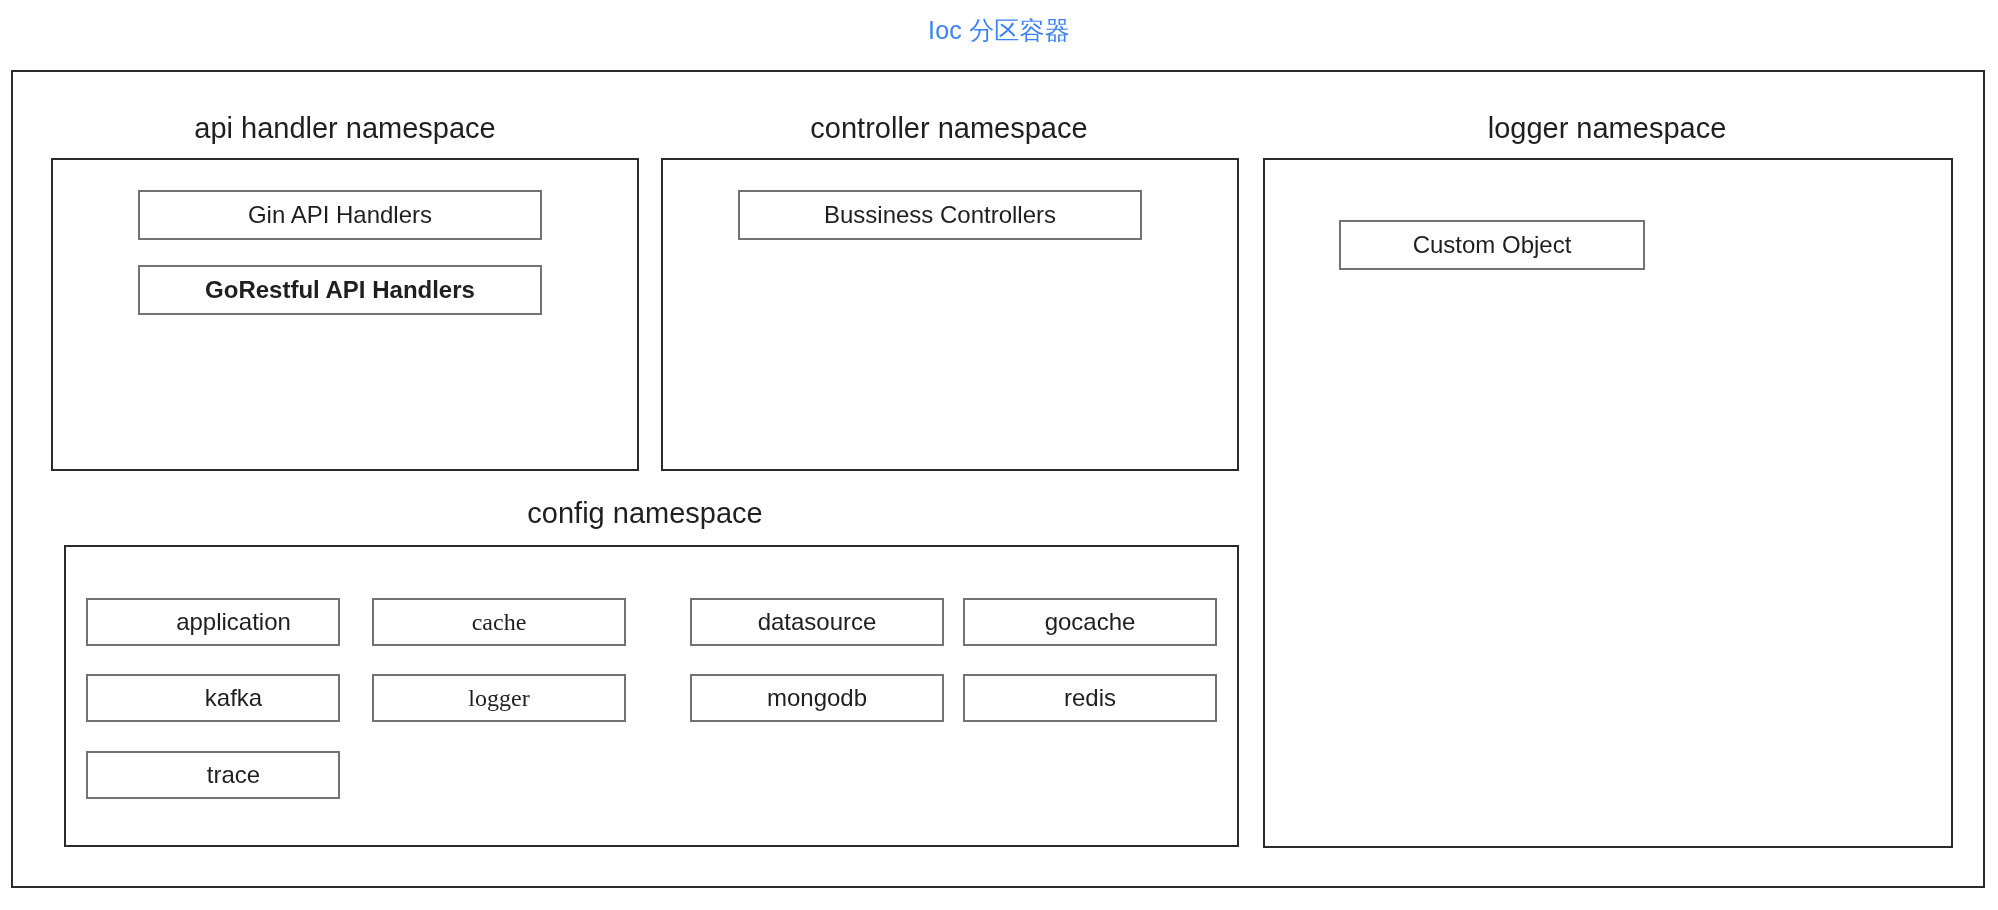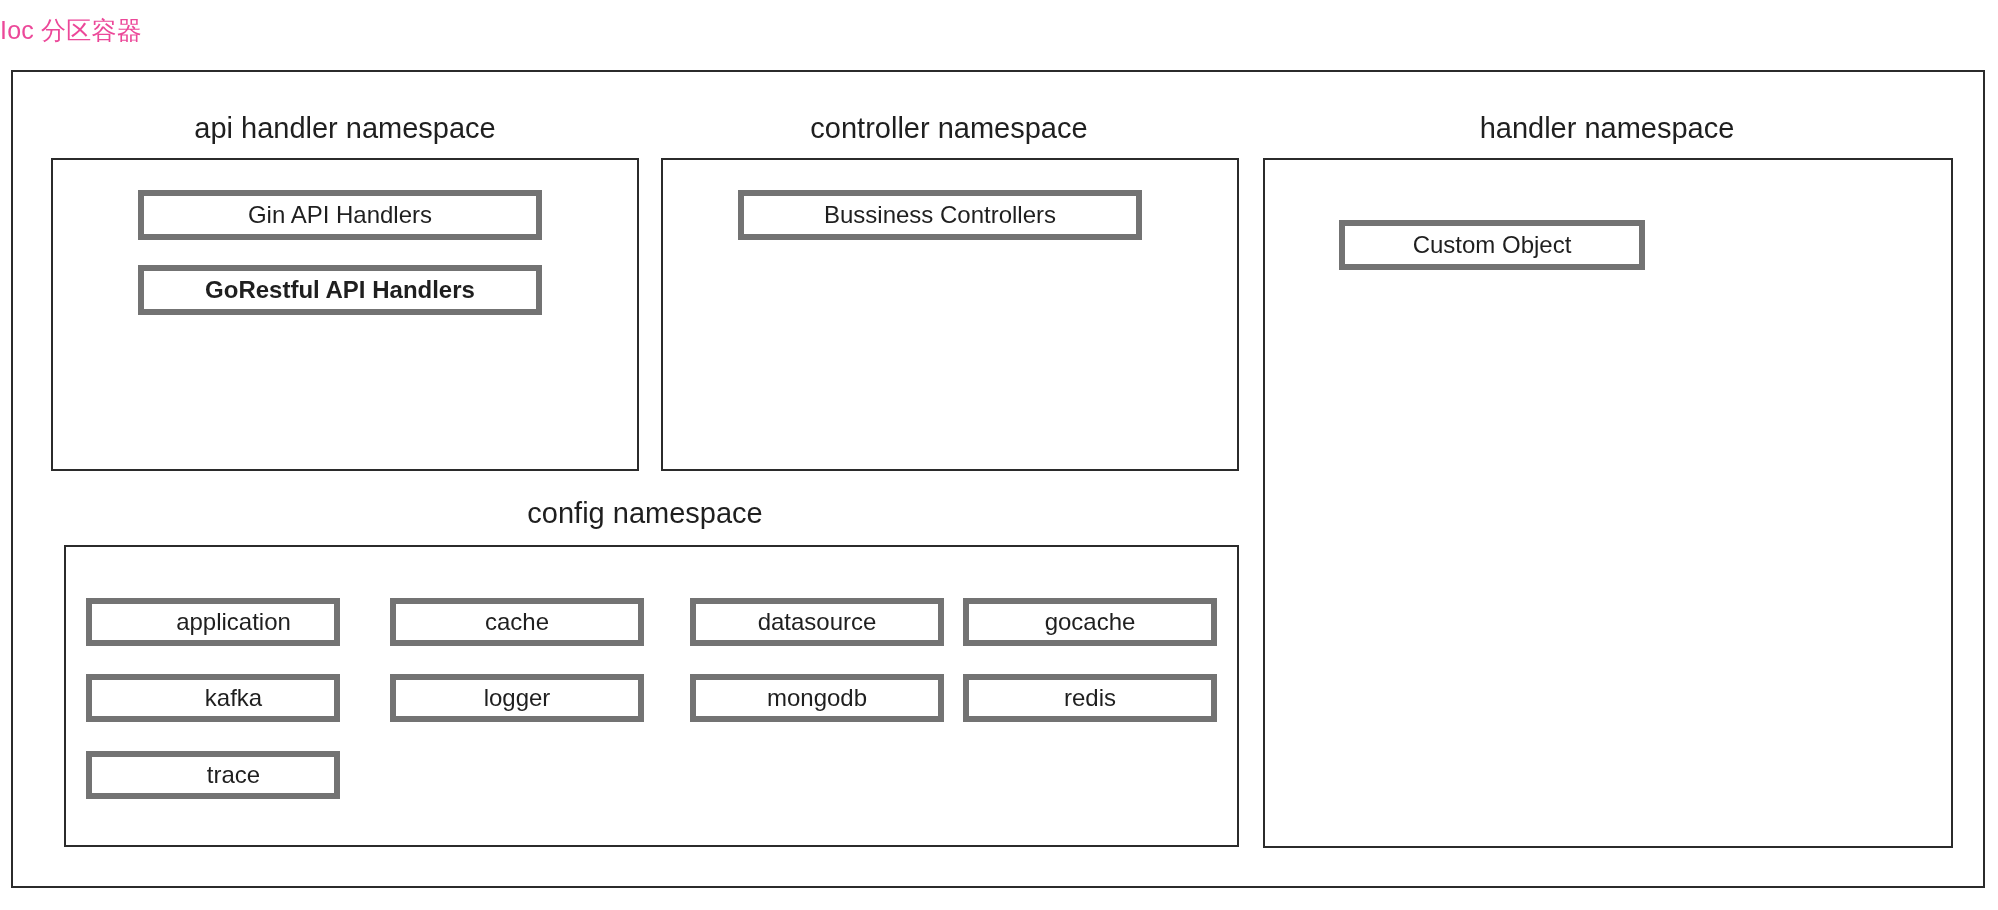--- a/index.html
+++ b/index.html
@@ -23,24 +23,24 @@
     top: 0;
     width: 1998px;
     height: 910px;
   }
 
   .diagram-title {
     position: absolute;
     left: 0;
     top: 14px;
     width: 1998px;
-    text-align: left;
+    text-align: center;
     font-size: 25px;
     line-height: 32px;
-    color: #ec4899;
+    color: #3b82f6;
     letter-spacing: 0.2px;
     white-space: nowrap;
   }
 
   
   .outer-container {
     position: absolute;
     left: 11px;
     top: 70px;
     width: 1974px;
@@ -64,21 +64,21 @@
   .ns-panel {
     position: absolute;
     border: 2px solid #2b2b2b;
     box-sizing: border-box;
     background: #ffffff;
   }
 
   
   .item-box {
     position: absolute;
-    border: 6px solid #737373;
+    border: 2px solid #737373;
     box-sizing: border-box;
     background: #ffffff;
     display: flex;
     align-items: center;
     justify-content: center;
     font-size: 24px;
     line-height: 28px;
     color: #1f1f1f;
     white-space: nowrap;
   }
@@ -100,21 +100,21 @@
   #label-default       { left: 1262px; top: 113px; width: 690px; }
   #panel-default       { left: 1263px; top: 158px; width: 690px; height: 690px; }
   #box-custom-object   { left: 1339px; top: 190px; width: 306px; height: 50px; margin-top: 30px; }
 
   
   #label-config        { left: 51px;  top: 498px; width: 1188px; }
   #panel-config        { left: 64px;  top: 545px; width: 1175px; height: 302px; }
 
   .cfg-box { height: 48px; width: 254px; }
   .cfg-c0 { left: 86px; padding-left: 41px; }
-  .cfg-c1 { left: 390px; }
+  .cfg-c1 { left: 372px; font-family: Liberation Serif, serif; }
   .cfg-c2 { left: 690px; }
   .cfg-c3 { left: 963px; }
   .cfg-r0 { top: 598px; }
   .cfg-r1 { top: 674px; }
   .cfg-r2 { top: 751px; }
   
   .cfg-c2 { width: 254px; }
 </style>
 </head>
 <body>
@@ -127,21 +127,21 @@
 
   <div class="ns-label" id="label-api-handler">api handler namespace</div>
   <div class="ns-panel" id="panel-api-handler"></div>
   <div class="item-box" id="box-gin-api">Gin API Handlers</div>
   <div class="item-box" id="box-gorestful-api">GoRestful API Handlers</div>
 
   <div class="ns-label" id="label-controller">controller namespace</div>
   <div class="ns-panel" id="panel-controller"></div>
   <div class="item-box" id="box-bussiness-ctrl">Bussiness Controllers</div>
 
-  <div class="ns-label" id="label-default">handler namespace</div>
+  <div class="ns-label" id="label-default">logger namespace</div>
   <div class="ns-panel" id="panel-default"></div>
   <div class="item-box" id="box-custom-object">Custom Object</div>
 
   <div class="ns-label" id="label-config">config namespace</div>
   <div class="ns-panel" id="panel-config"></div>
 
   <div class="item-box cfg-box cfg-c0 cfg-r0">application</div>
   <div class="item-box cfg-box cfg-c1 cfg-r0">cache</div>
   <div class="item-box cfg-box cfg-c2 cfg-r0">datasource</div>
   <div class="item-box cfg-box cfg-c3 cfg-r0">gocache</div>

